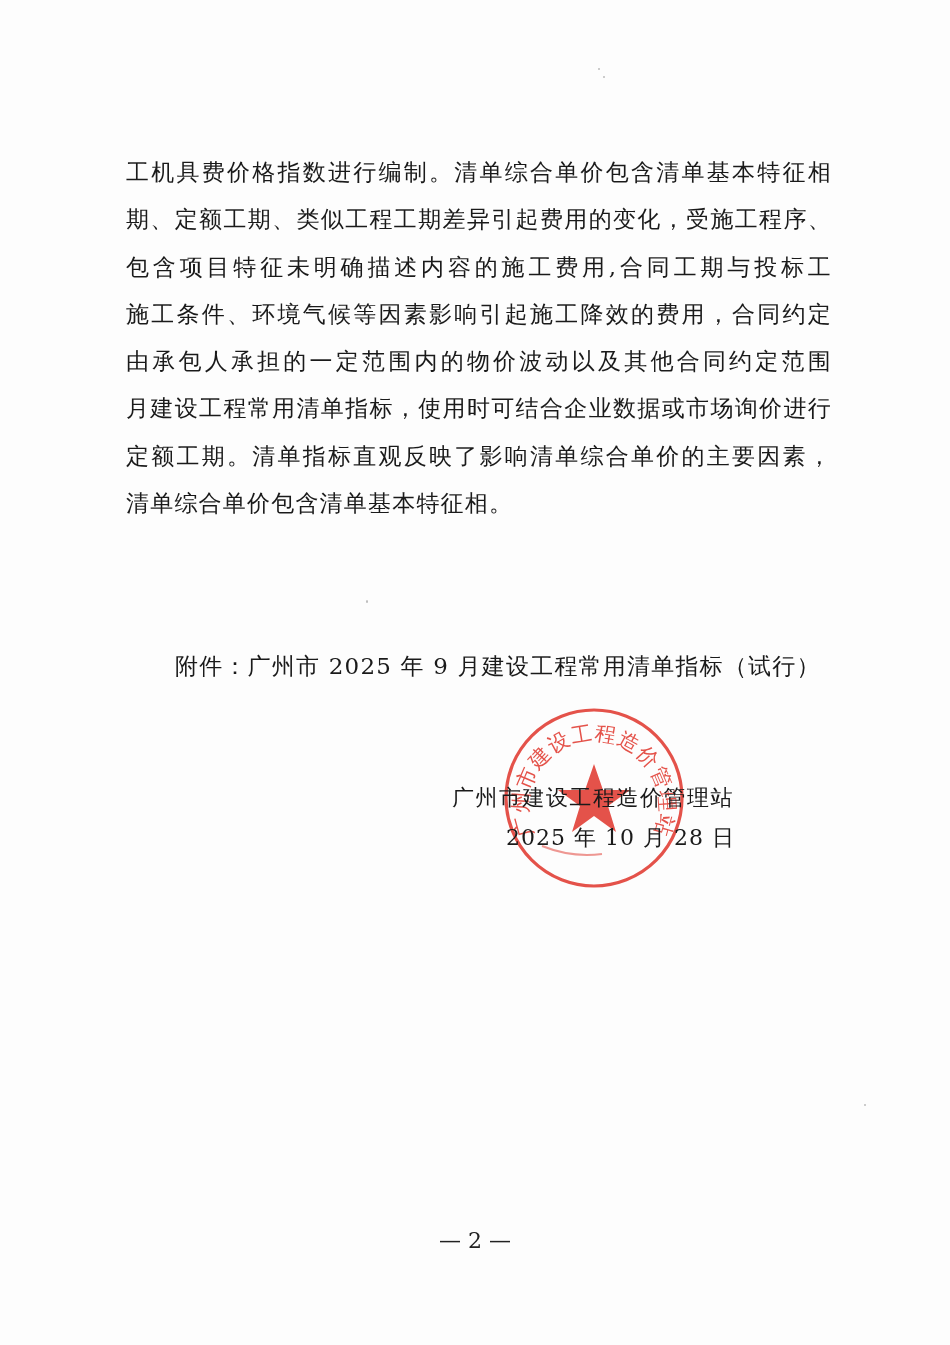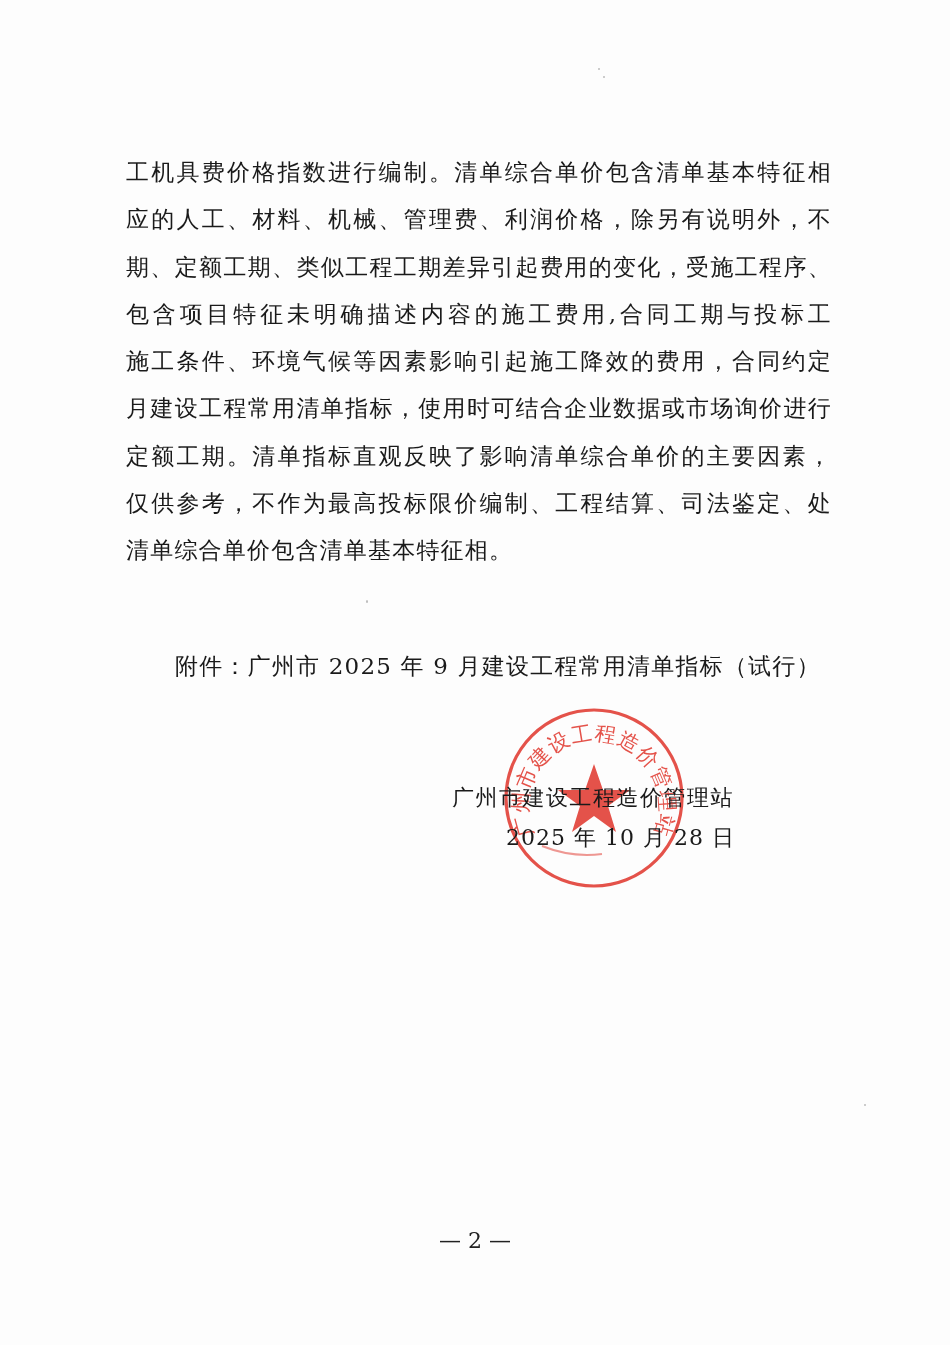--- a/index.html
+++ b/index.html
@@ -99,27 +99,26 @@
 
 <div class="page">
 
   <div class="speck" style="left:598px;top:68px;width:2px;height:2px;"></div>
   <div class="speck" style="left:603px;top:76px;width:2px;height:2px;"></div>
   <div class="speck" style="left:366px;top:600px;width:2px;height:3px;"></div>
   <div class="speck" style="left:864px;top:1104px;width:2px;height:2px;"></div>
 
   <div class="body-text">
     <div class="line">工机具费价格指数进行编制。清单综合单价包含清单基本特征相</div>
-    <div class="line">应的人工、材料、机械、管理费、利润价格，除另有说明外，不</div>
     <div class="line">期、定额工期、类似工程工期差异引起费用的变化，受施工程序、</div>
     <div class="line">包含项目特征未明确描述内容的施工费用,合同工期与投标工</div>
     <div class="line">施工条件、环境气候等因素影响引起施工降效的费用，合同约定</div>
+    <div class="line">由承包人承担的一定范围内的物价波动以及其他合同约定范围</div>
     <div class="line">月建设工程常用清单指标，使用时可结合企业数据或市场询价进行</div>
     <div class="line">定额工期。清单指标直观反映了影响清单综合单价的主要因素，</div>
-    <div class="line">仅供参考，不作为最高投标限价编制、工程结算、司法鉴定、处</div>
     <div class="line last">清单综合单价包含清单基本特征相。</div>
   </div>
 
   <div class="attachment">附件：广州市 2025 年 9 月建设工程常用清单指标（试行）</div>
 
   <svg class="stamp" viewBox="0 0 184 184">
     <defs>
       <path id="sealArc" d="M 32 128 A 66 66 0 1 1 152 128" fill="none"></path>
     </defs>
     <circle cx="92" cy="92" r="88" fill="none" stroke="#e0352b" stroke-width="3.2"></circle>

